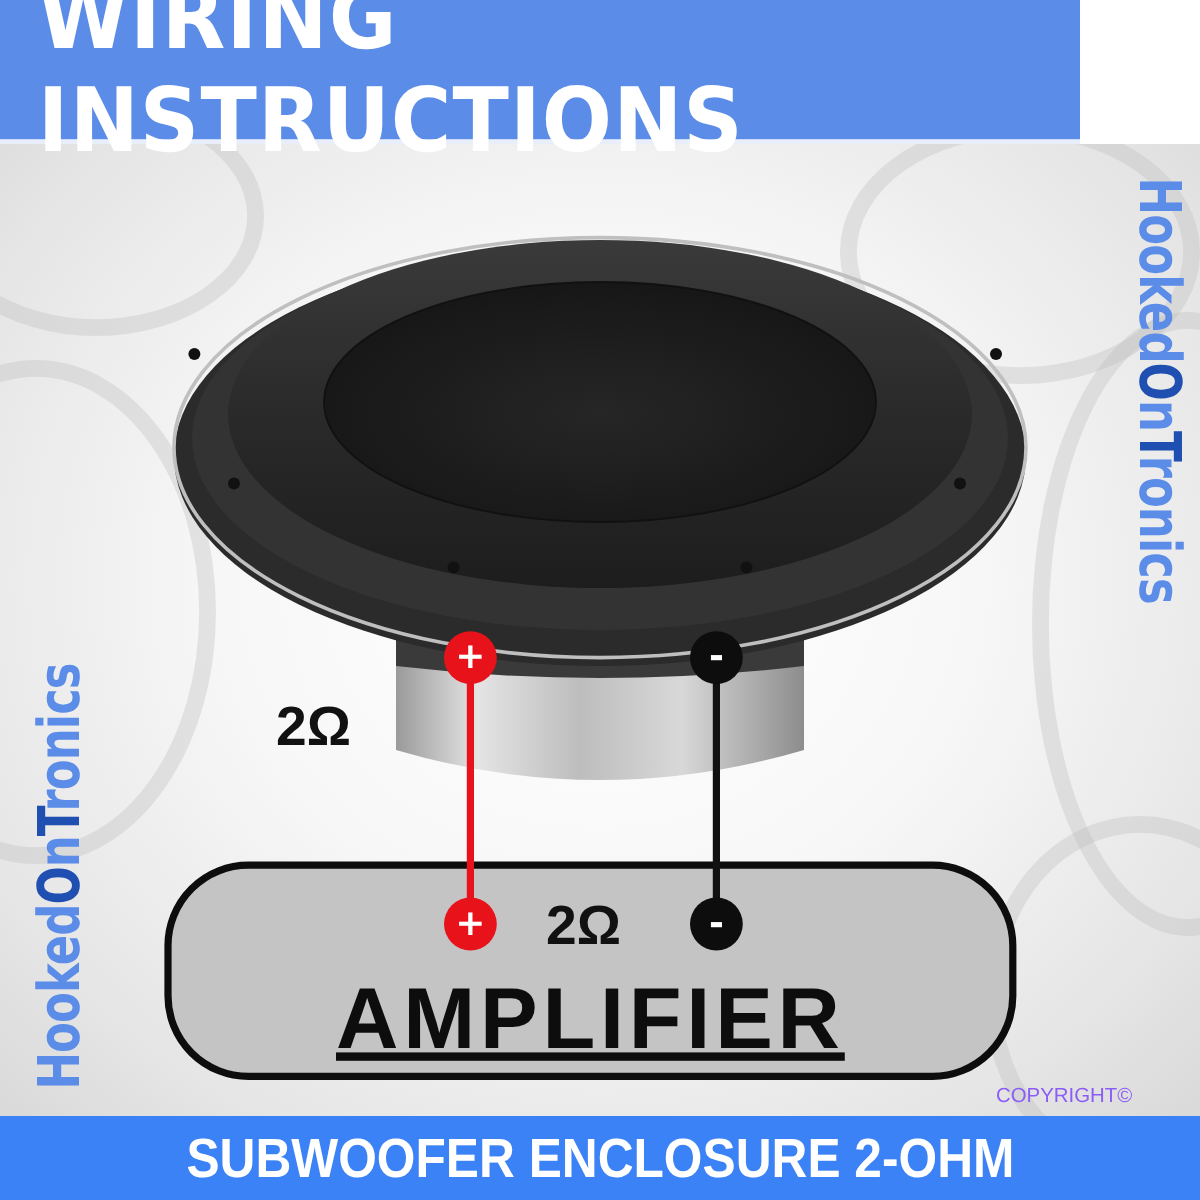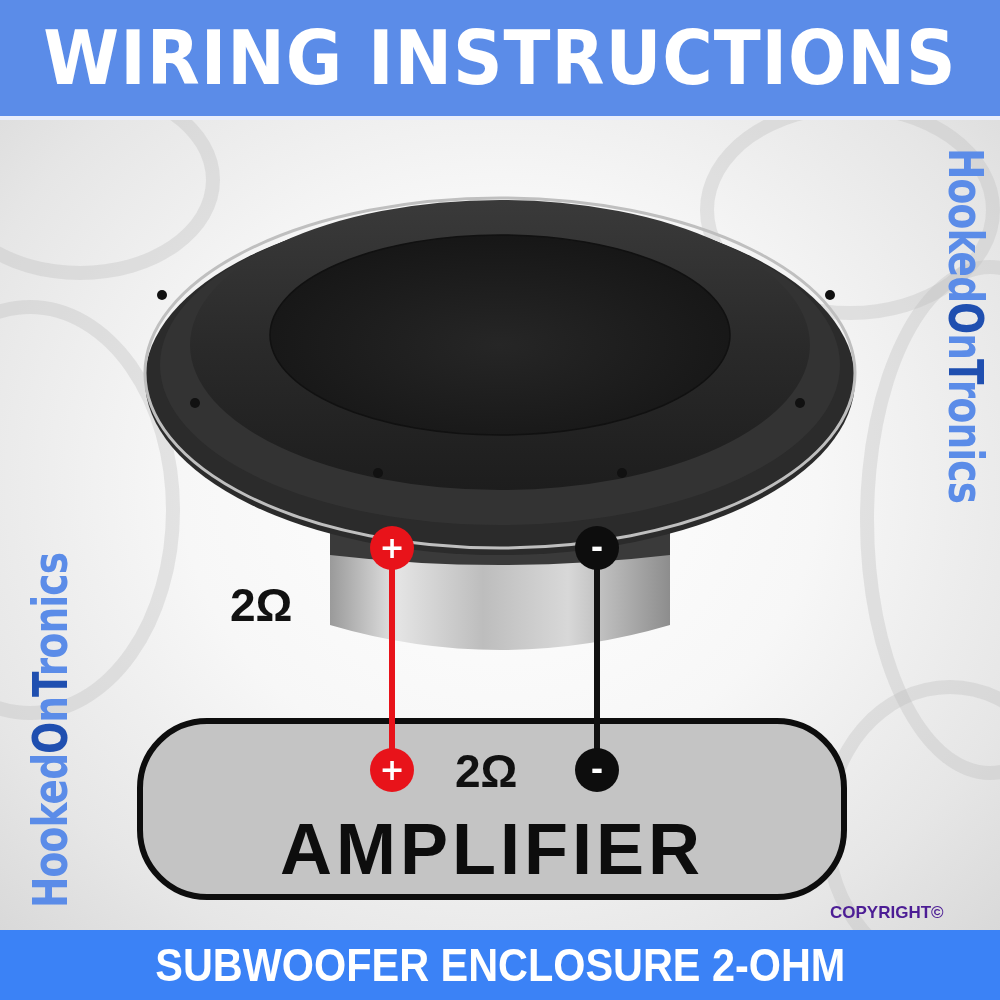--- a/index.html
+++ b/index.html
@@ -7,21 +7,21 @@
   body { position: relative; font-family: "Liberation Sans", sans-serif; }
 
   .bg {
     position: absolute; left: 0; top: 120px; width: 1000px; height: 810px;
     background: radial-gradient(ellipse at 50% 45%, #ffffff 0%, #f7f7f7 45%, #e6e6e6 80%, #d9d9d9 100%);
     overflow: hidden;
   }
   .bg .ghost { position: absolute; border-radius: 50%; border: 14px solid rgba(190,190,190,0.35); }
 
   .header {
-    position: absolute; left: 0; top: 0; width: 1000px; height: 120px;
+    position: absolute; left: 0; top: 0; width: 900px; height: 120px;
     background: #5b8ce8; display: flex; align-items: center; justify-content: center;
     border-bottom: 4px solid #e9eefb;
   }
   .header-title {
     color: #fff; font-weight: 900; font-size: 74px; letter-spacing: 1px;
     font-family: "DejaVu Sans", sans-serif; transform: scaleX(0.93);
   }
 
   .footer {
     position: absolute; left: 0; top: 930px; width: 1000px; height: 70px;
@@ -70,25 +70,26 @@
     background: #c4c4c4; border: 6px solid #0d0d0d; border-radius: 70px;
   }
   .amp-ohm {
     position: absolute; left: 455px; top: 744px; font-size: 46px; font-weight: bold;
     color: #111; font-family: "Liberation Sans", sans-serif;
   }
   .amp-label {
     position: absolute; left: 137px; width: 710px; top: 808px; text-align: center;
     font-size: 72px; font-weight: bold; color: #0d0d0d; letter-spacing: 4px;
     font-family: "Liberation Sans", sans-serif;
+    text-decoration: underline;
   }
 
   .copyright {
-    position: absolute; left: 830px; top: 903px; font-size: 17px; font-weight: bold;
-    color: #4c1d95; font-family: "Liberation Sans", sans-serif;
+    position: absolute; left: 830px; top: 903px; font-size: 17px; font-weight: normal;
+    color: #8b5cf6; font-family: "Liberation Sans", sans-serif;
   }
 </style>
 </head>
 <body>
 
 <div class="bg">
   <div class="ghost" style="left:-120px;top:180px;width:300px;height:420px;"></div>
   <div class="ghost" style="left:-60px;top:-40px;width:280px;height:200px;"></div>
   <div class="ghost" style="left:860px;top:140px;width:260px;height:520px;"></div>
   <div class="ghost" style="left:700px;top:-20px;width:300px;height:220px;"></div>

